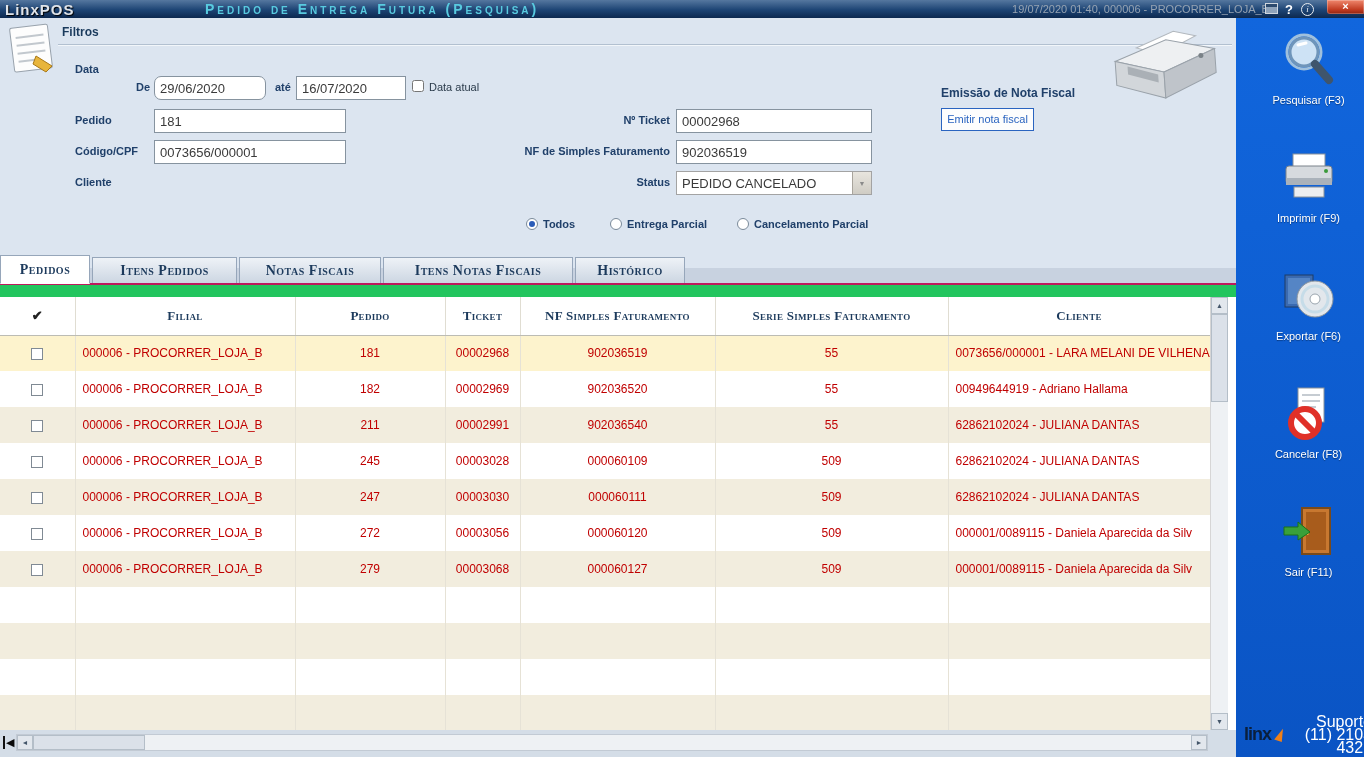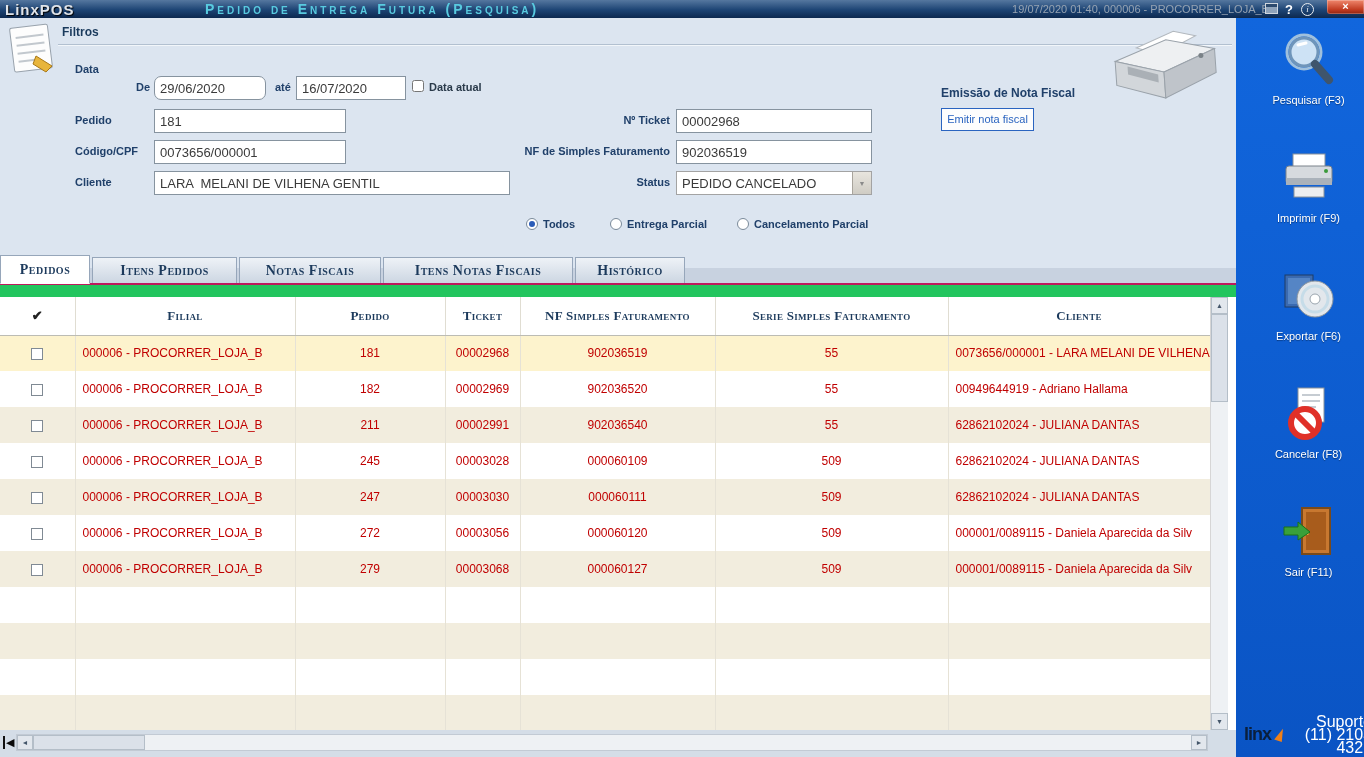--- a/index.html
+++ b/index.html
@@ -31,21 +31,21 @@
   
   .filters { position:absolute; top:18px; left:0; width:1236px; height:250px; background:#dce5f0; }
   .filters-title { position:absolute; left:62px; top:7px; font-size:12px; font-weight:bold; color:#1a3a5c; }
   .filters-divider { position:absolute; left:58px; top:26px; right:4px; height:2px;
     border-top:1px solid #b2c0d0; border-bottom:1px solid #f2f6fa; }
   .note-art { position:absolute; left:6px; top:2px; width:52px; height:56px; }
   .printer-art { position:absolute; left:1098px; top:6px; width:134px; height:96px; }
 
   .flabel { position:absolute; font-size:11px; font-weight:bold; color:#20406a; white-space:nowrap; }
   .flabel.rt { text-align:right; }
-  .flabel.norm { font-weight:bold; color:#2a3a4a; }
+  .flabel.norm { font-weight:normal; color:#2a3a4a; }
   .tbx { position:absolute; height:24px; border:1px solid #86939f; background:#fff; color:#3a3a3a;
     font-size:13px; padding:0 5px; font-family:"Liberation Sans",sans-serif; }
   .cbx-real { position:absolute; width:12px; height:12px; }
 
   .dd { position:absolute; height:24px; border:1px solid #a3a3a3; background:#fff; display:flex; }
   .dd-text { flex:1; font-size:13px; color:#3a3a3a; padding:4px 5px; white-space:nowrap; overflow:hidden; }
   .dd-btn { width:19px; background:linear-gradient(#e8e5de,#cfccc4); border-left:1px solid #a8a49c;
     display:flex; align-items:center; justify-content:center; font-size:7px; color:#8a8a8a; }
 
   .btn-emitir { position:absolute; left:941px; top:90px; width:93px; height:23px; background:#fdfdfd;
@@ -147,21 +147,20 @@
     <span class="flabel" style="left:275px;top:63px">até</span>
     <input class="tbx" style="left: 296px; top: 58px; width: 110px;" value="16/07/2020">
     <input type="checkbox" class="cbx-real" style="left: 412px; top: 62px;">
     <span class="flabel norm" style="left:429px;top:63px">Data atual</span>
 
     <span class="flabel" style="left:75px;top:96px">Pedido</span>
     <input class="tbx" style="left: 154px; top: 91px; width: 192px;" value="181">
     <span class="flabel" style="left:75px;top:127px">Código/CPF</span>
     <input class="tbx" style="left: 154px; top: 122px; width: 192px;" value="0073656/000001">
     <span class="flabel" style="left:75px;top:158px">Cliente</span>
-    <input class="tbx" style="left: 154px; top: 153px; width: 356px;" value="LARA  MELANI DE VILHENA GENTIL">
 
     <span class="flabel rt" style="left:540px;top:96px;width:130px">Nº Ticket</span>
     <input class="tbx" style="left: 676px; top: 91px; width: 196px;" value="00002968">
     <span class="flabel rt" style="left:480px;top:127px;width:190px">NF de Simples Faturamento</span>
     <input class="tbx" style="left: 676px; top: 122px; width: 196px;" value="902036519">
     <span class="flabel rt" style="left:540px;top:158px;width:130px">Status</span>
     <div class="dd" style="left:676px;top:153px;width:196px">
       <span class="dd-text">PEDIDO CANCELADO</span>
       <span class="dd-btn">▼</span>
     </div>

